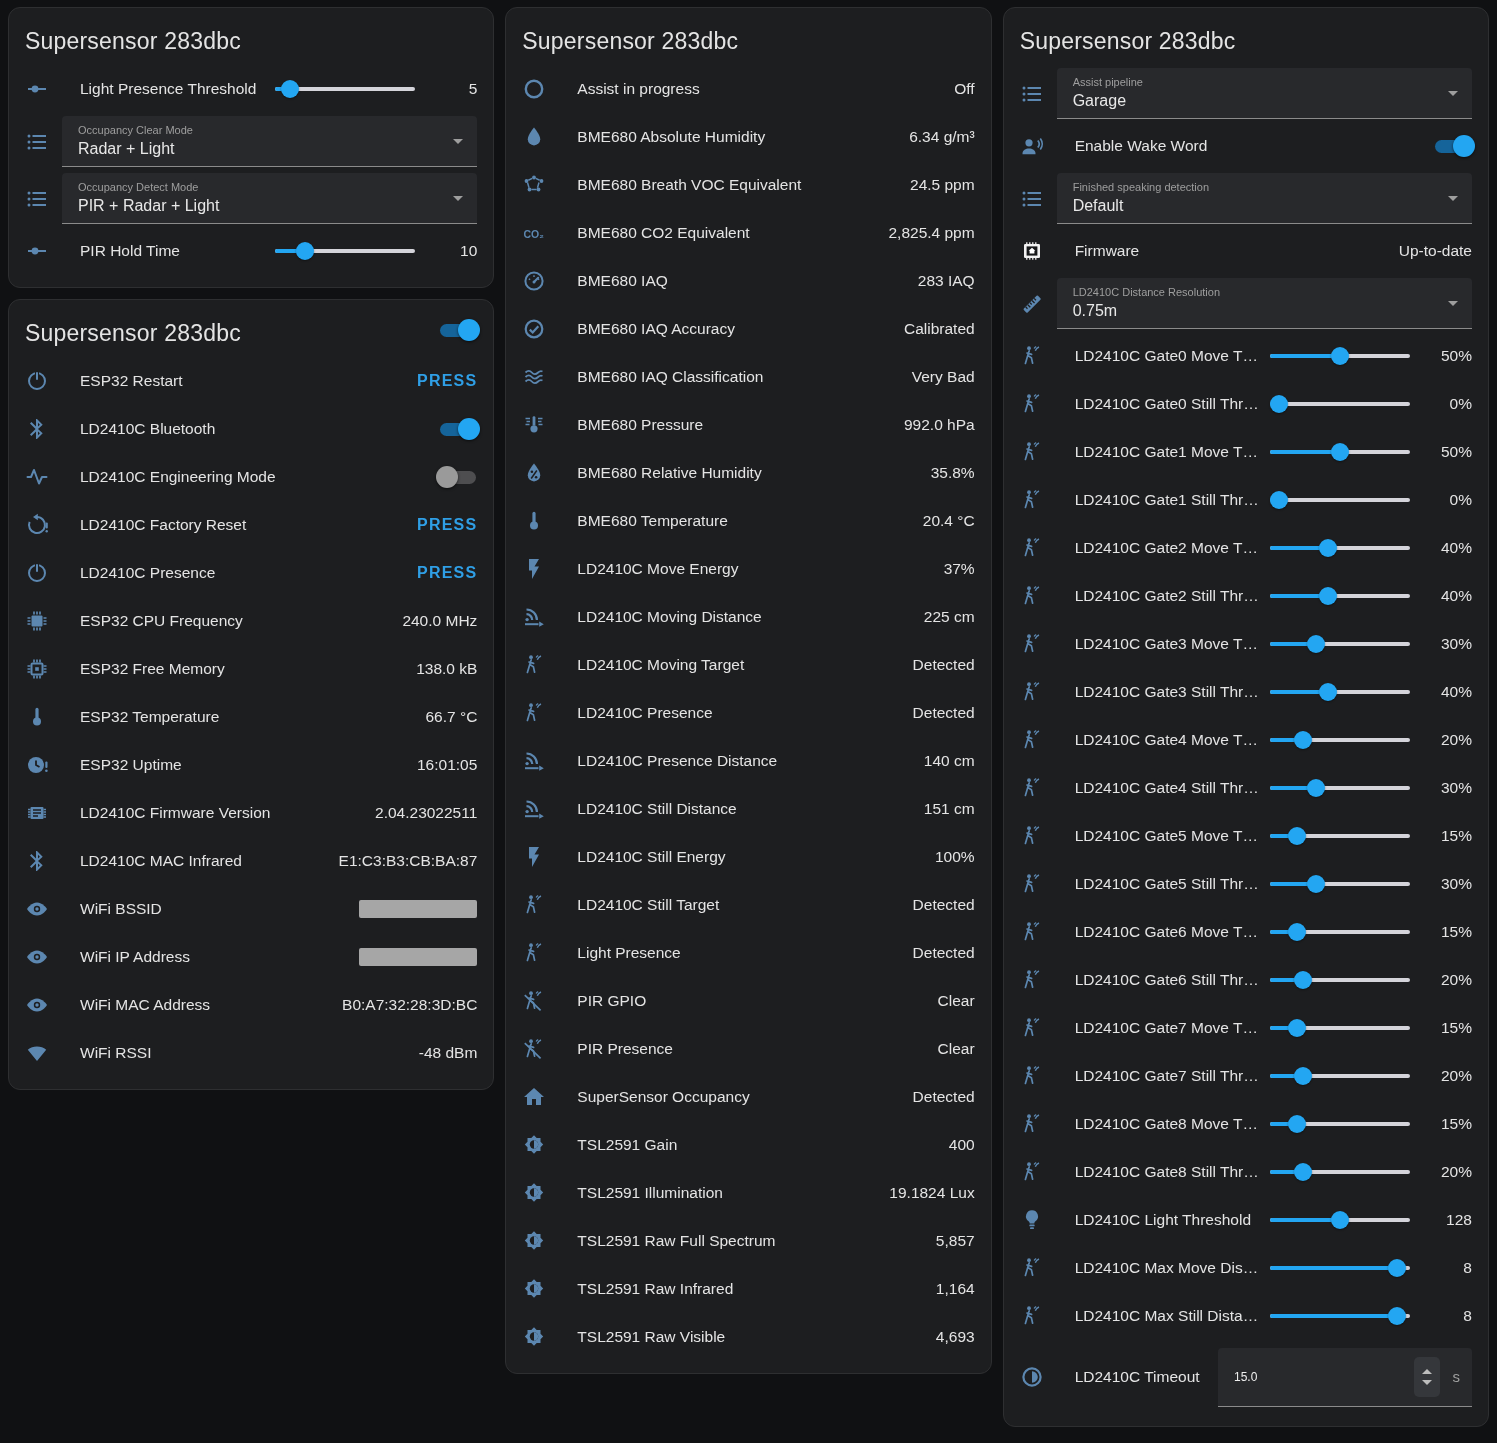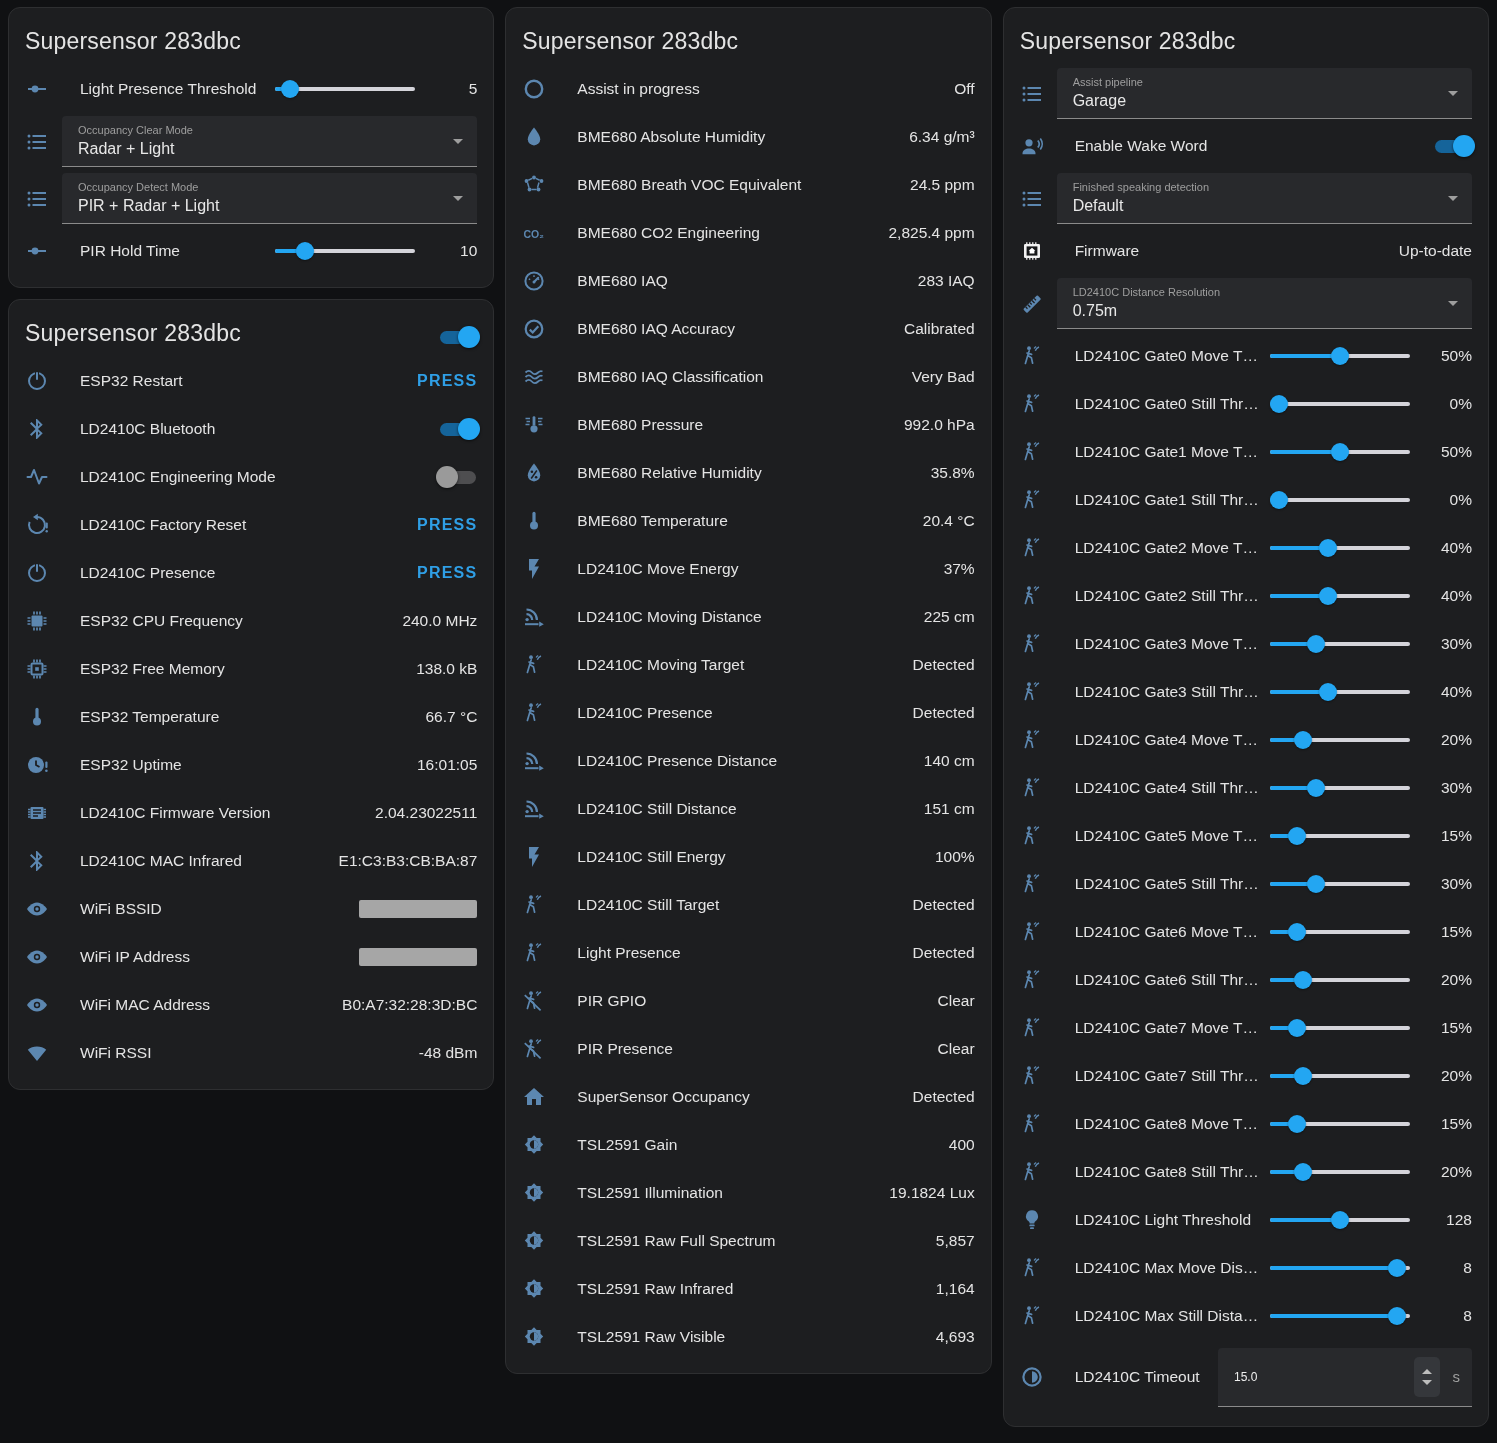--- a/index.html
+++ b/index.html
@@ -9,21 +9,21 @@
     color:var(--text,#e6e6e6);
     font-family:"Liberation Sans",sans-serif;
   }
   .page{display:flex;gap:11px;padding:7px 8px;align-items:flex-start}
   .col{flex:1;min-width:0;display:flex;flex-direction:column;gap:11px}
   .card{
     background:var(--card_bg,#1d1e20);
     border:1px solid var(--card_border,#2e2f31);
     border-radius:12px;padding-bottom:12px;
   }
-  .card-header{display:flex;align-items:flex-end;padding:20px 16px 10px}
+  .card-header{display:flex;align-items:flex-start;padding:20px 16px 10px}
   .card-title{flex:1;font-size:23px;font-weight:400;color:#e4e4e4;letter-spacing:.2px}
   .row{display:flex;align-items:center;min-height:48px;padding:0 16px}
   .row-select{min-height:0;padding:3px 16px}
   .row-number{min-height:74px}
   .i{width:24px;height:24px;flex:none;color:var(--icon,#5c87b0)}
   .i svg{width:24px;height:24px;display:block;fill:currentColor}
   .lbl{flex:1;margin-left:31px;font-size:15.5px;color:#e4e4e4;
        white-space:nowrap;overflow:hidden;text-overflow:ellipsis}
   .val{margin-left:12px;font-size:15.5px;color:#e4e4e4;text-align:right;white-space:nowrap}
   .val-slider{width:50px;flex:none}
@@ -347,21 +347,21 @@
           </span>
           <span class="lbl">BME680 Breath VOC Equivalent</span>
           <span class="val">24.5 ppm</span>
         </div>
         <div class="row">
           <span class="i">
             <svg viewBox="0 0 24 24">
               <text x="1.5" y="16.5" font-size="10.5" font-weight="700" font-family="inherit">CO₂</text>
             </svg>
           </span>
-          <span class="lbl">BME680 CO2 Engineering</span>
+          <span class="lbl">BME680 CO2 Equivalent</span>
           <span class="val">2,825.4 ppm</span>
         </div>
         <div class="row">
           <span class="i">
             <svg viewBox="0 0 24 24">
               <circle cx="12" cy="12" r="8.6" fill="none" stroke="currentColor" stroke-width="2"></circle>
               <path d="m12 13 4.2-4.2" stroke="currentColor" stroke-width="2" stroke-linecap="round" fill="none"></path>
               <circle cx="12" cy="13" r="1.5"></circle>
               <path d="M6.8 9.8 8.2 10.6M12 6.3v1.7M17.2 9.8l-1.4.8" stroke="currentColor" stroke-width="1.4" fill="none"></path>
             </svg>

